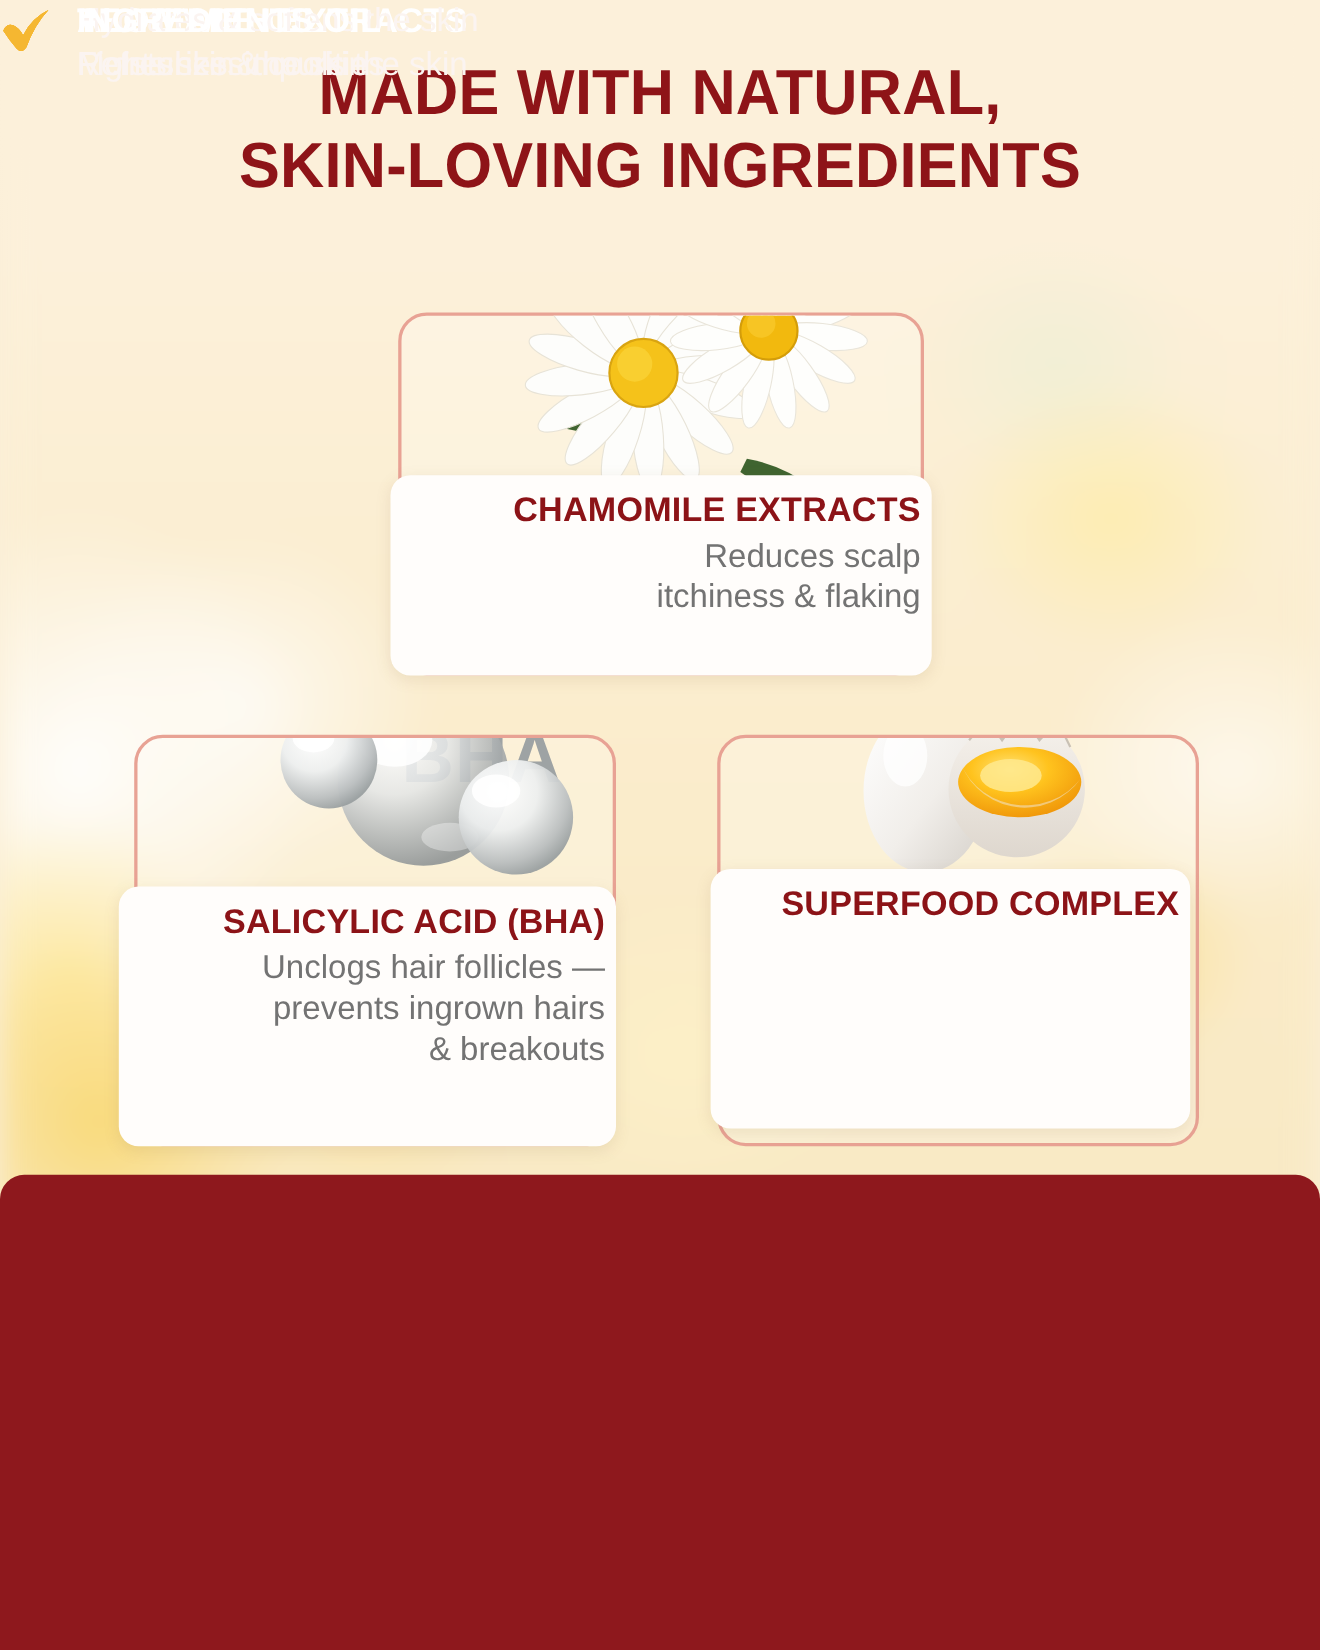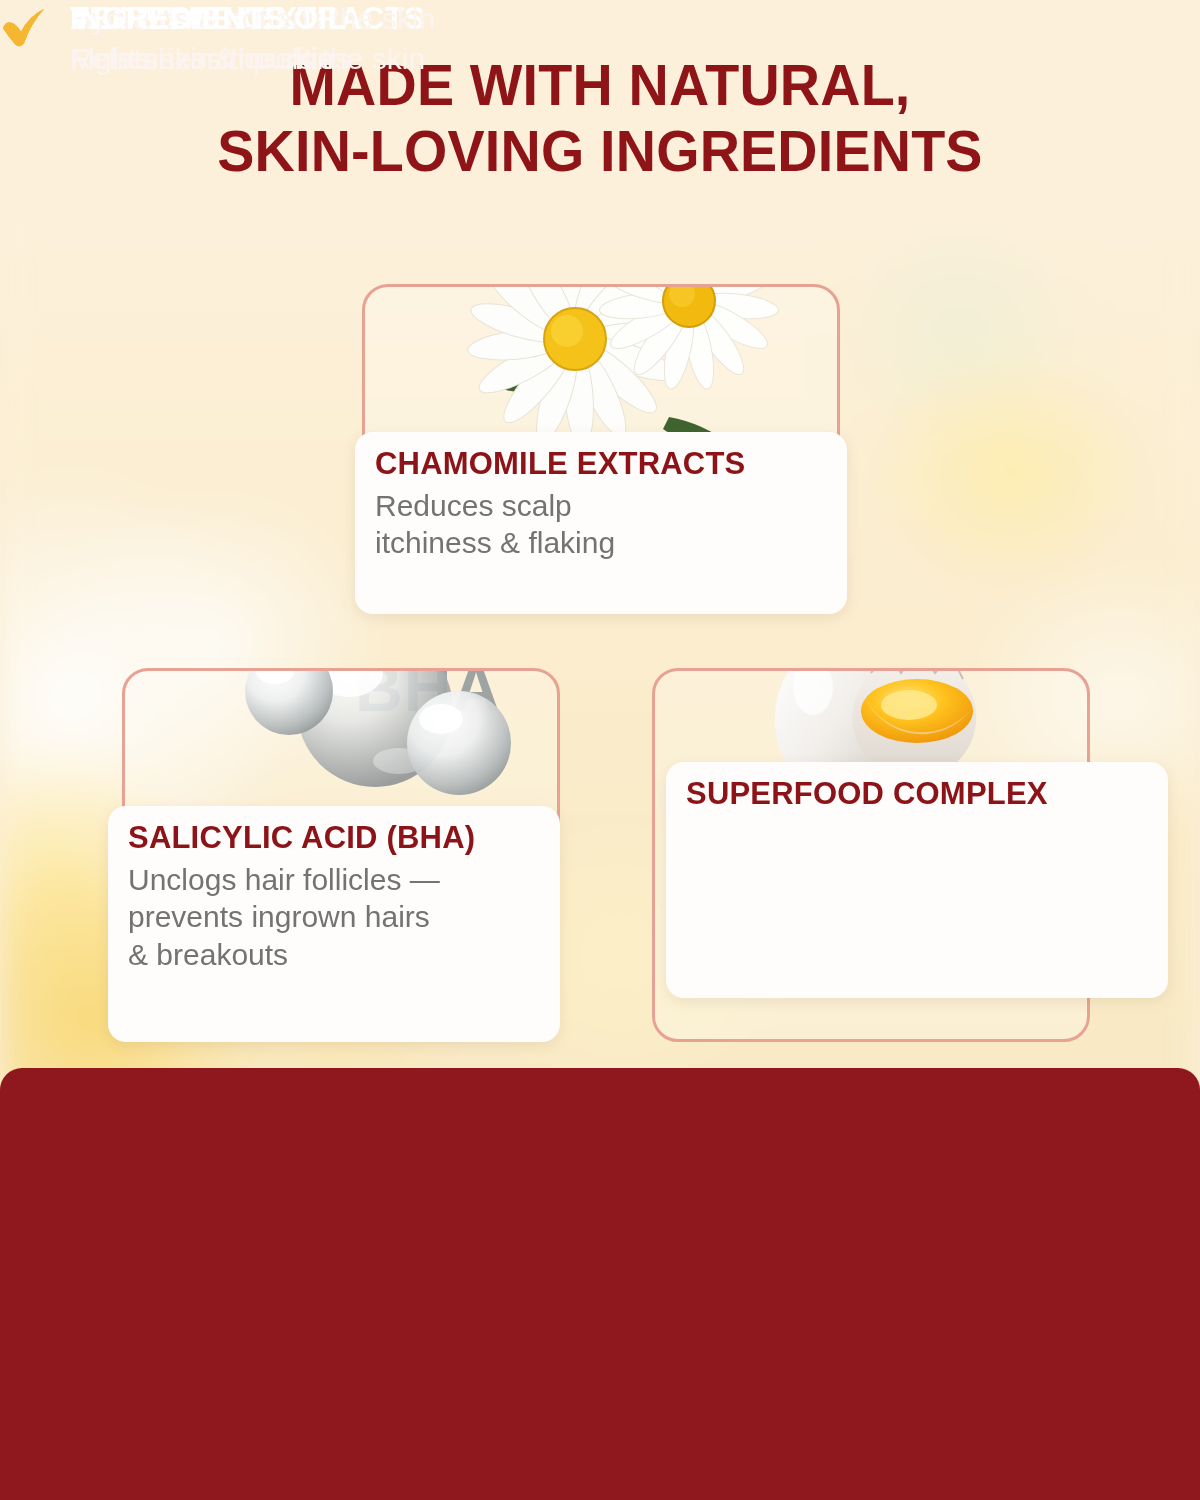--- a/index.html
+++ b/index.html
@@ -55,31 +55,31 @@
   }
 
   
   .card {
     position:absolute;
     border:3px solid #E8A294;
     border-radius:26px;
     background:rgba(255,252,244,.30);
   }
   .card-art {
-    position:absolute; left:0; right:0; top:0;
+    position:absolute; left:10px; right:0; top:0;
     overflow:hidden;
     pointer-events:none;
   }
   .panel {
     position:absolute;
     background:#FFFDFB;
     border-radius:18px;
     box-shadow:0 4px 14px rgba(140,110,70,.13);
-    text-align:left;
-    padding:14px 20px 18px;
+    text-align:right;
+    padding:14px 10px 18px;
   }
   .panel-title {
     color:#8C1317;
     font-weight:700;
     font-size:31px;
     letter-spacing:.2px;
     line-height:1.18;
     margin-bottom:4px;
   }
   .panel-desc {
@@ -95,21 +95,21 @@
   #panel-chamomile { left:355px; top:432px; width:492px; height:182px; }
 
   
   #card-bha { left:122px; top:668px; width:438px; height:374px; }
   #card-bha .card-art { height:165px; }
   #panel-bha { left:108px; top:806px; width:452px; height:236px; }
 
   
   #card-superfood { left:652px; top:668px; width:438px; height:374px; }
   #card-superfood .card-art { height:165px; }
-  #panel-superfood { left:646px; top:762px; width:502px; height:236px;margin-left:20px; }
+  #panel-superfood { left:646px; top:790px; width:436px; height:236px; }
 
   
   .art-svg { position:absolute; display:block; }
   #daisy-art   { left:60px;  top:-58px; }
   #bubble-art  { left:78px;  top:-56px; }
   #egg-art     { left:92px;  top:-56px; }
 
   
   .band {
     position:absolute;

